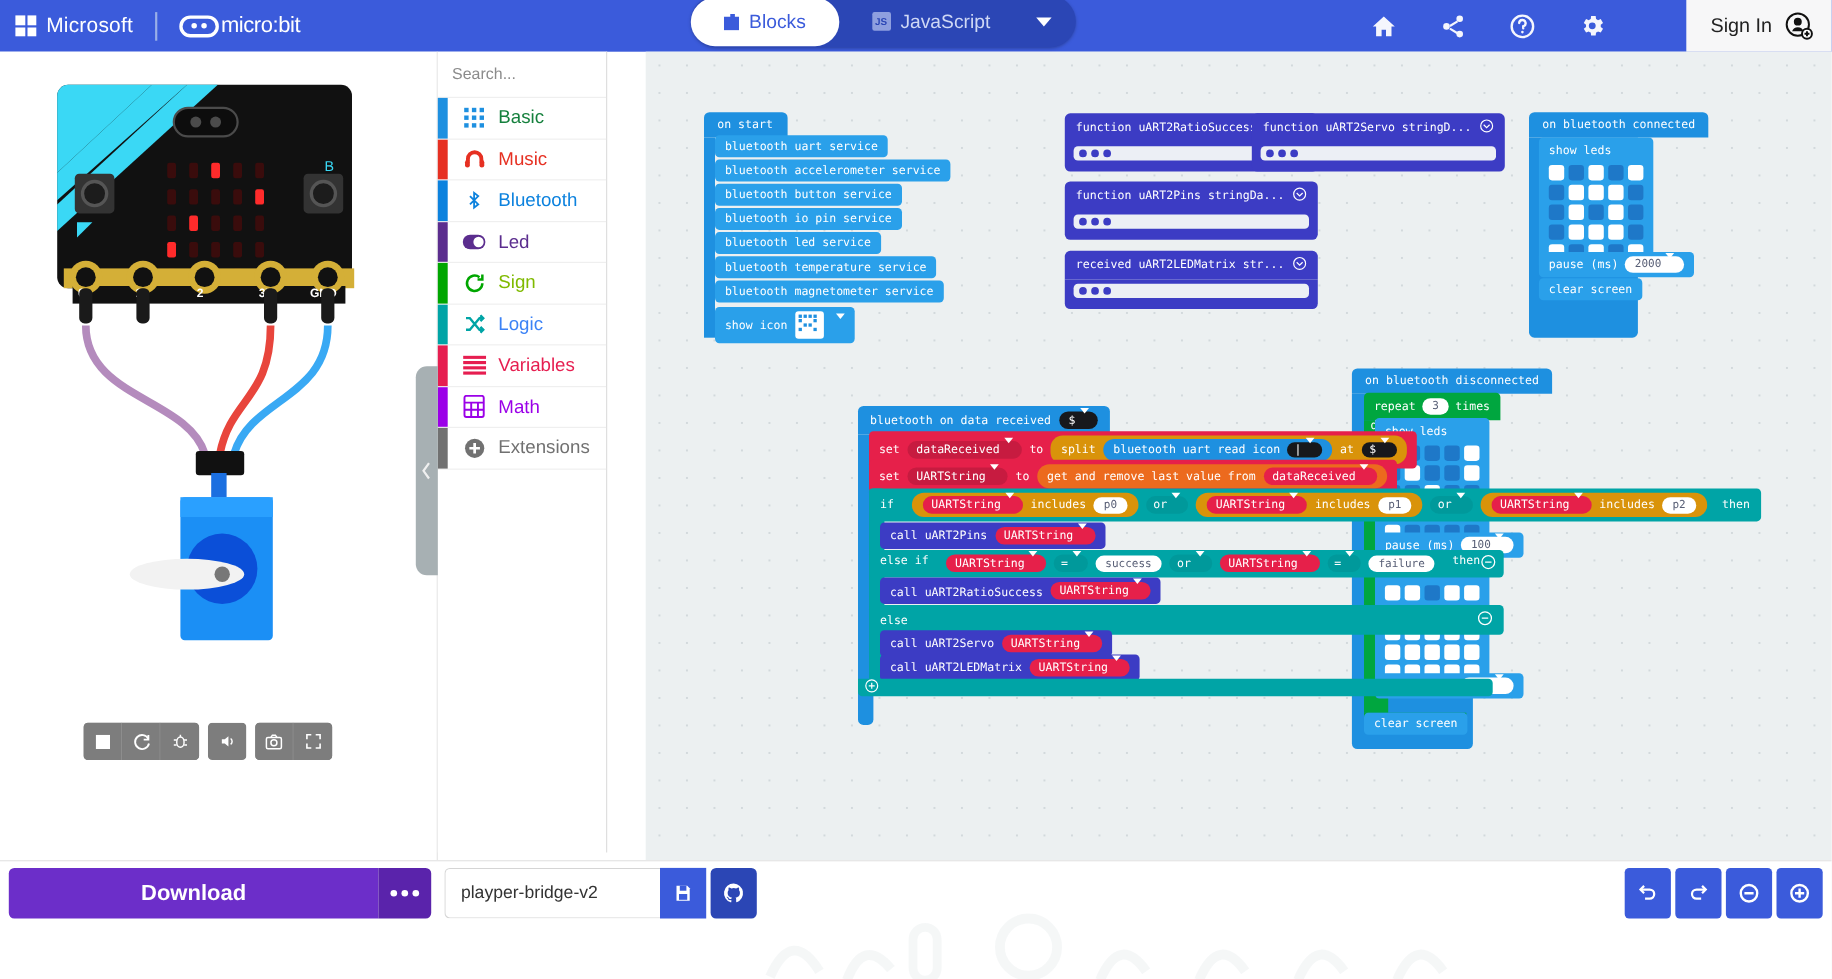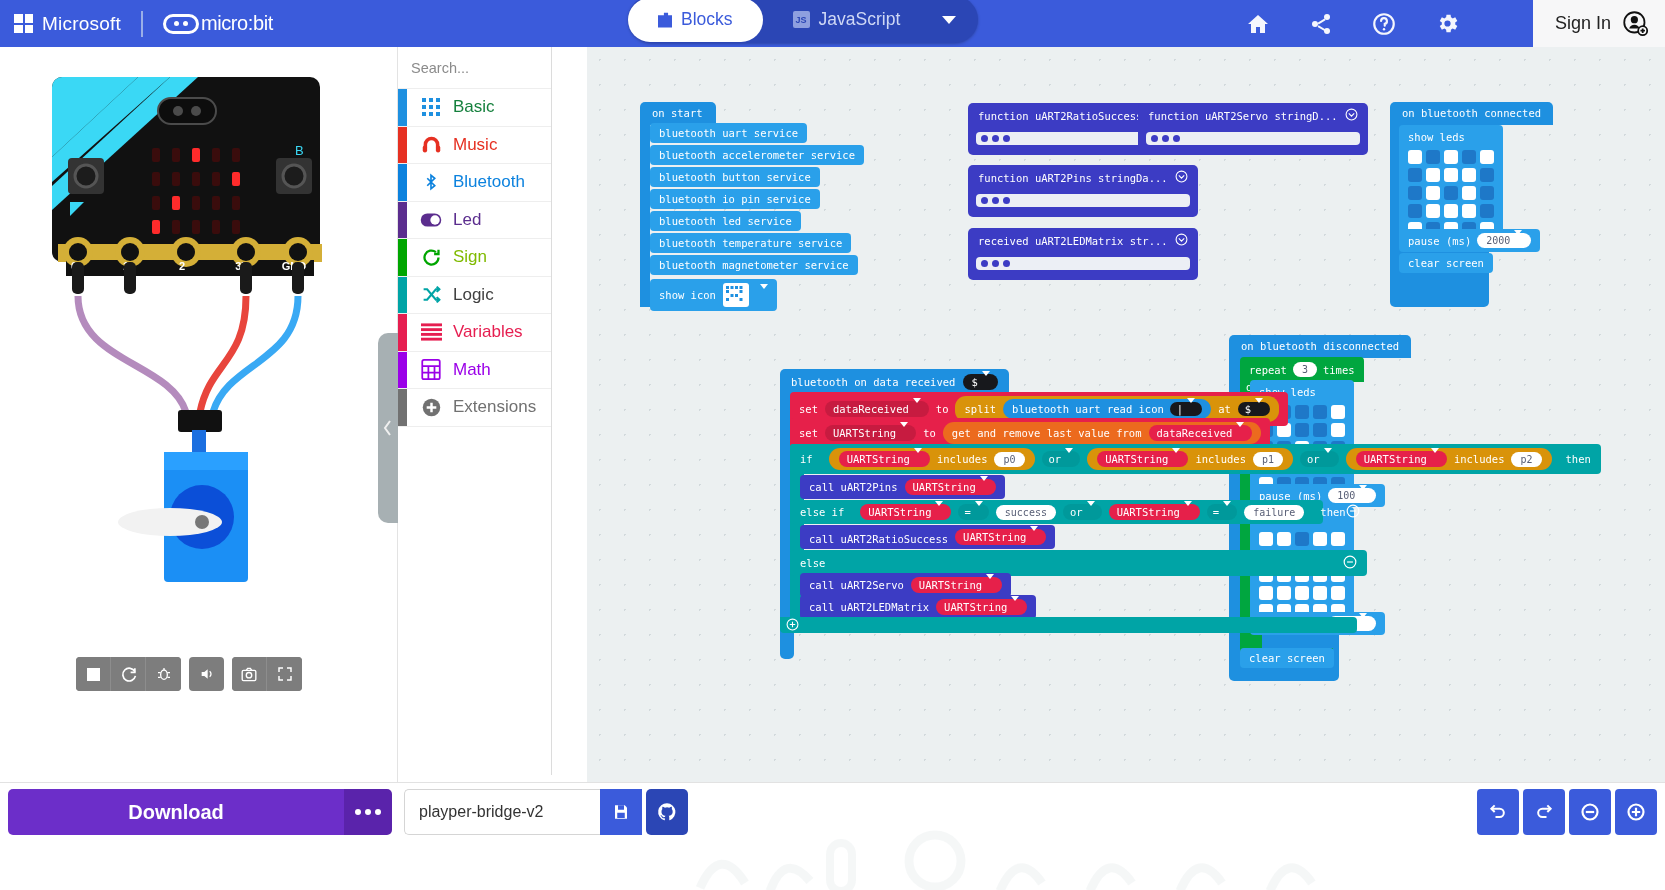--- a/index.html
+++ b/index.html
@@ -373,21 +373,21 @@
         <span class="catlbl" style="color:#7FBA00">Sign</span>
       </div>
       <div class="catrow">
         <span class="catbar" style="background:#00A4A6"></span>
         <span class="caticon">
           <svg width="21" height="21" viewBox="0 0 24 24" fill="none" stroke="#00A4A6" stroke-width="2.4">
             <path d="M3 6h4l10 12h4M3 18h4l10-12h4"></path>
             <path d="M18 3l3 3-3 3M18 15l3 3-3 3" fill="#00A4A6"></path>
           </svg>
         </span>
-        <span class="catlbl" style="color:#404040">Logic</span>
+        <span class="catlbl" style="color:#3b82f6">Logic</span>
       </div>
       <div class="catrow">
         <span class="catbar" style="background:#E61E50"></span>
         <span class="caticon">
           <svg width="21" height="18" viewBox="0 0 22 18" fill="#E61E50">
             <rect y="0" width="22" height="3"></rect>
             <rect y="5" width="22" height="3"></rect>
             <rect y="10" width="22" height="3"></rect>
             <rect y="15" width="22" height="3"></rect>
           </svg>
@@ -687,21 +687,21 @@
       <span style="background:#E6204A;border-radius:10px;padding:2px 8px;display:inline-flex;align-items:center">UARTString<span class="dd" style="display:inline-block"></span></span>
       <span>includes</span>
       <span class="whitefield">p2</span>
           </span>
         <span style="margin-left:14px">then</span>
         </div></div>
       <div class="blk" style="left: 213px; top: 428px;"><div style="background:#3C3CC4;border-radius:4px;padding:4px 9px;display:inline-flex;align-items:center;gap:7px;white-space:nowrap">
       <span>call uART2Pins</span>
       <span style="background:#E6204A;border-radius:10px;padding:2px 8px;display:inline-flex;align-items:center">UARTString<span class="dd" style="display:inline-block"></span></span>
         </div></div>
-      <div class="blk" style="left: 203px; top: 453px;"><div style="background:#00A4A6;border-radius:4px;padding:4px 10px;display:inline-flex;align-items:center;white-space:nowrap;width:533px">
+      <div class="blk" style="left: 203px; top: 453px;"><div style="background:#00A4A6;border-radius:4px;padding:4px 10px;display:inline-flex;align-items:flex-start;white-space:nowrap;width:577px">
         <span style="margin-right:16px">else if</span>
         <span style="display:inline-flex;align-items:center;gap:7px;white-space:nowrap">
       <span style="background:#E6204A;border-radius:10px;padding:2px 8px;display:inline-flex;align-items:center">UARTString<span class="dd" style="display:inline-block"></span></span>
       <span style="background:#00999b;border-radius:9px;padding:2px 6px">=<span class="dd" style="display:inline-block"></span></span>
       <span class="whitefield">success</span>
           </span>
           <span style="background:#00999b;border-radius:9px;padding:2px 7px;margin:0 7px">or<span class="dd" style="display:inline-block"></span></span>
           <span style="display:inline-flex;align-items:center;gap:7px;white-space:nowrap">
       <span style="background:#E6204A;border-radius:10px;padding:2px 8px;display:inline-flex;align-items:center">UARTString<span class="dd" style="display:inline-block"></span></span>
       <span style="background:#00999b;border-radius:9px;padding:2px 6px">=<span class="dd" style="display:inline-block"></span></span>

